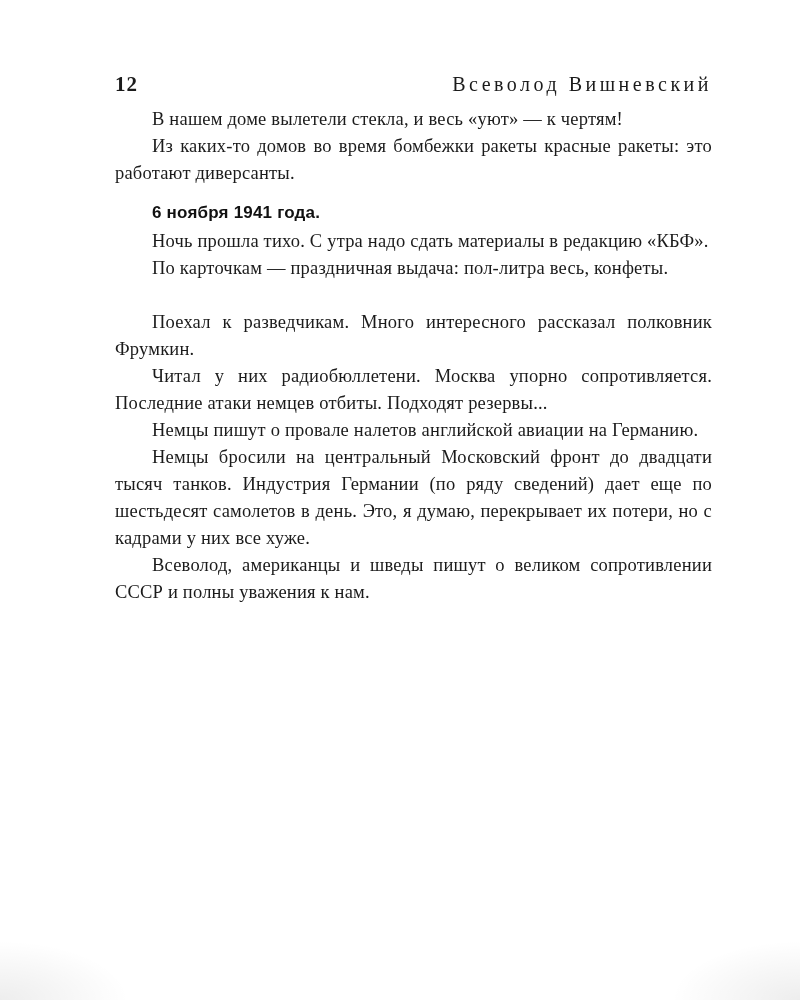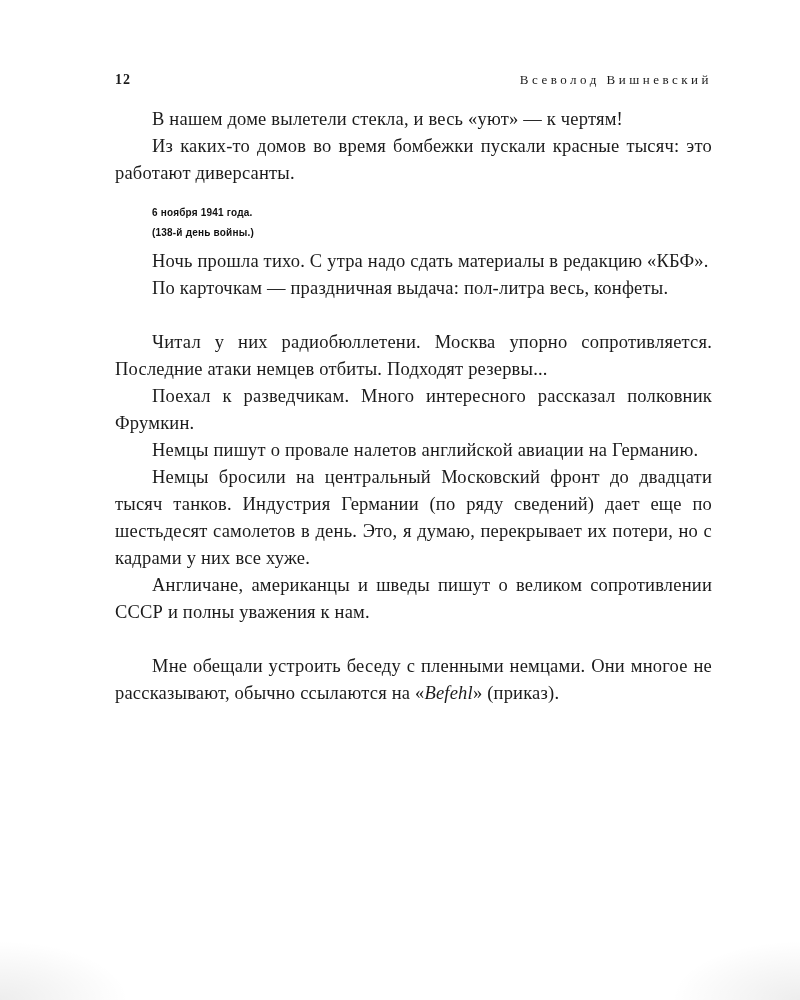--- a/index.html
+++ b/index.html
@@ -20,26 +20,26 @@
   .running-head {
     position: absolute;
     top: 72px;
     left: 115px;
     width: 597px;
     display: flex;
     justify-content: space-between;
     align-items: baseline;
   }
   .page-number {
-    font-size: 14px;
+    font-size: 21px;
     font-weight: bold;
     letter-spacing: 1px;
   }
   .running-title {
-    font-size: 13px;
+    font-size: 20px;
     letter-spacing: 3.5px;
     font-weight: 500;
   }
   
   .text-block {
     position: absolute;
     top: 106px;
     left: 115px;
     width: 597px;
     font-size: 18.5px;
@@ -50,21 +50,21 @@
   .para {
     margin: 0;
     text-indent: 37px;
   }
   .entry-heading {
     margin-top: 16px;
     margin-bottom: 5px;
     padding-left: 37px;
     font-family: "Liberation Sans", sans-serif;
     font-weight: bold;
-    font-size: 10px;
+    font-size: 17px;
     line-height: 20px;
     letter-spacing: 0.2px;
     text-align: left;
     color: #111;
   }
   .para-gap {
     height: 27px;
   }
   .italic-word {
     font-style: italic;
@@ -95,42 +95,38 @@
 <div class="page">
 
   <div class="running-head">
     <span class="page-number">12</span>
     <span class="running-title">Всеволод Вишневский</span>
   </div>
 
   <div class="text-block">
 
     <p class="para">В нашем доме вылетели стекла, и весь «уют» — к чертям!</p>
-    <p class="para">Из каких-то домов во время бомбежки пускали красные тысяч: это работают диверсанты.</p>
+    <p class="para">Из каких-то домов во время бомбежки ракеты красные ракеты: это работают диверсанты.</p>
 
     <div class="entry-heading">
       <div>6 ноября 1941 года.</div>
-      <div>(138-й день войны.)</div>
     </div>
 
     <p class="para">Ночь прошла тихо. С утра надо сдать материалы в редакцию «КБФ».</p>
     <p class="para">По карточкам — праздничная выдача: пол-литра весь, конфеты.</p>
 
     <div class="para-gap"></div>
 
+    <p class="para">Поехал к разведчикам. Много интересного рассказал полковник Фрумкин.</p>
     <p class="para">Читал у них радиобюллетени. Москва упорно сопротивляется. Последние атаки немцев отбиты. Подходят резервы...</p>
-    <p class="para">Поехал к разведчикам. Много интересного рассказал полковник Фрумкин.</p>
     <p class="para">Немцы пишут о провале налетов английской авиации на Германию.</p>
     <p class="para">Немцы бросили на центральный Московский фронт до двадцати тысяч танков. Индустрия Германии (по ряду сведений) дает еще по шестьдесят самолетов в день. Это, я думаю, перекрывает их потери, но с кадрами у них все хуже.</p>
-    <p class="para">Англичане, американцы и шведы пишут о великом сопротивлении СССР и полны уважения к нам.</p>
+    <p class="para">Всеволод, американцы и шведы пишут о великом сопротивлении СССР и полны уважения к нам.</p>
 
     <div class="para-gap"></div>
 
-    <p class="para">
-      <span>Мне обещали устроить беседу с пленными немцами. Они многое не рассказывают, обычно ссылаются на «</span><em class="italic-word">Befehl</em><span>» (приказ).</span>
-    </p>
 
   </div>
 
   <div class="scan-corner-left"></div>
   <div class="scan-corner-right"></div>
 
 </div>
 
 </body></html>

